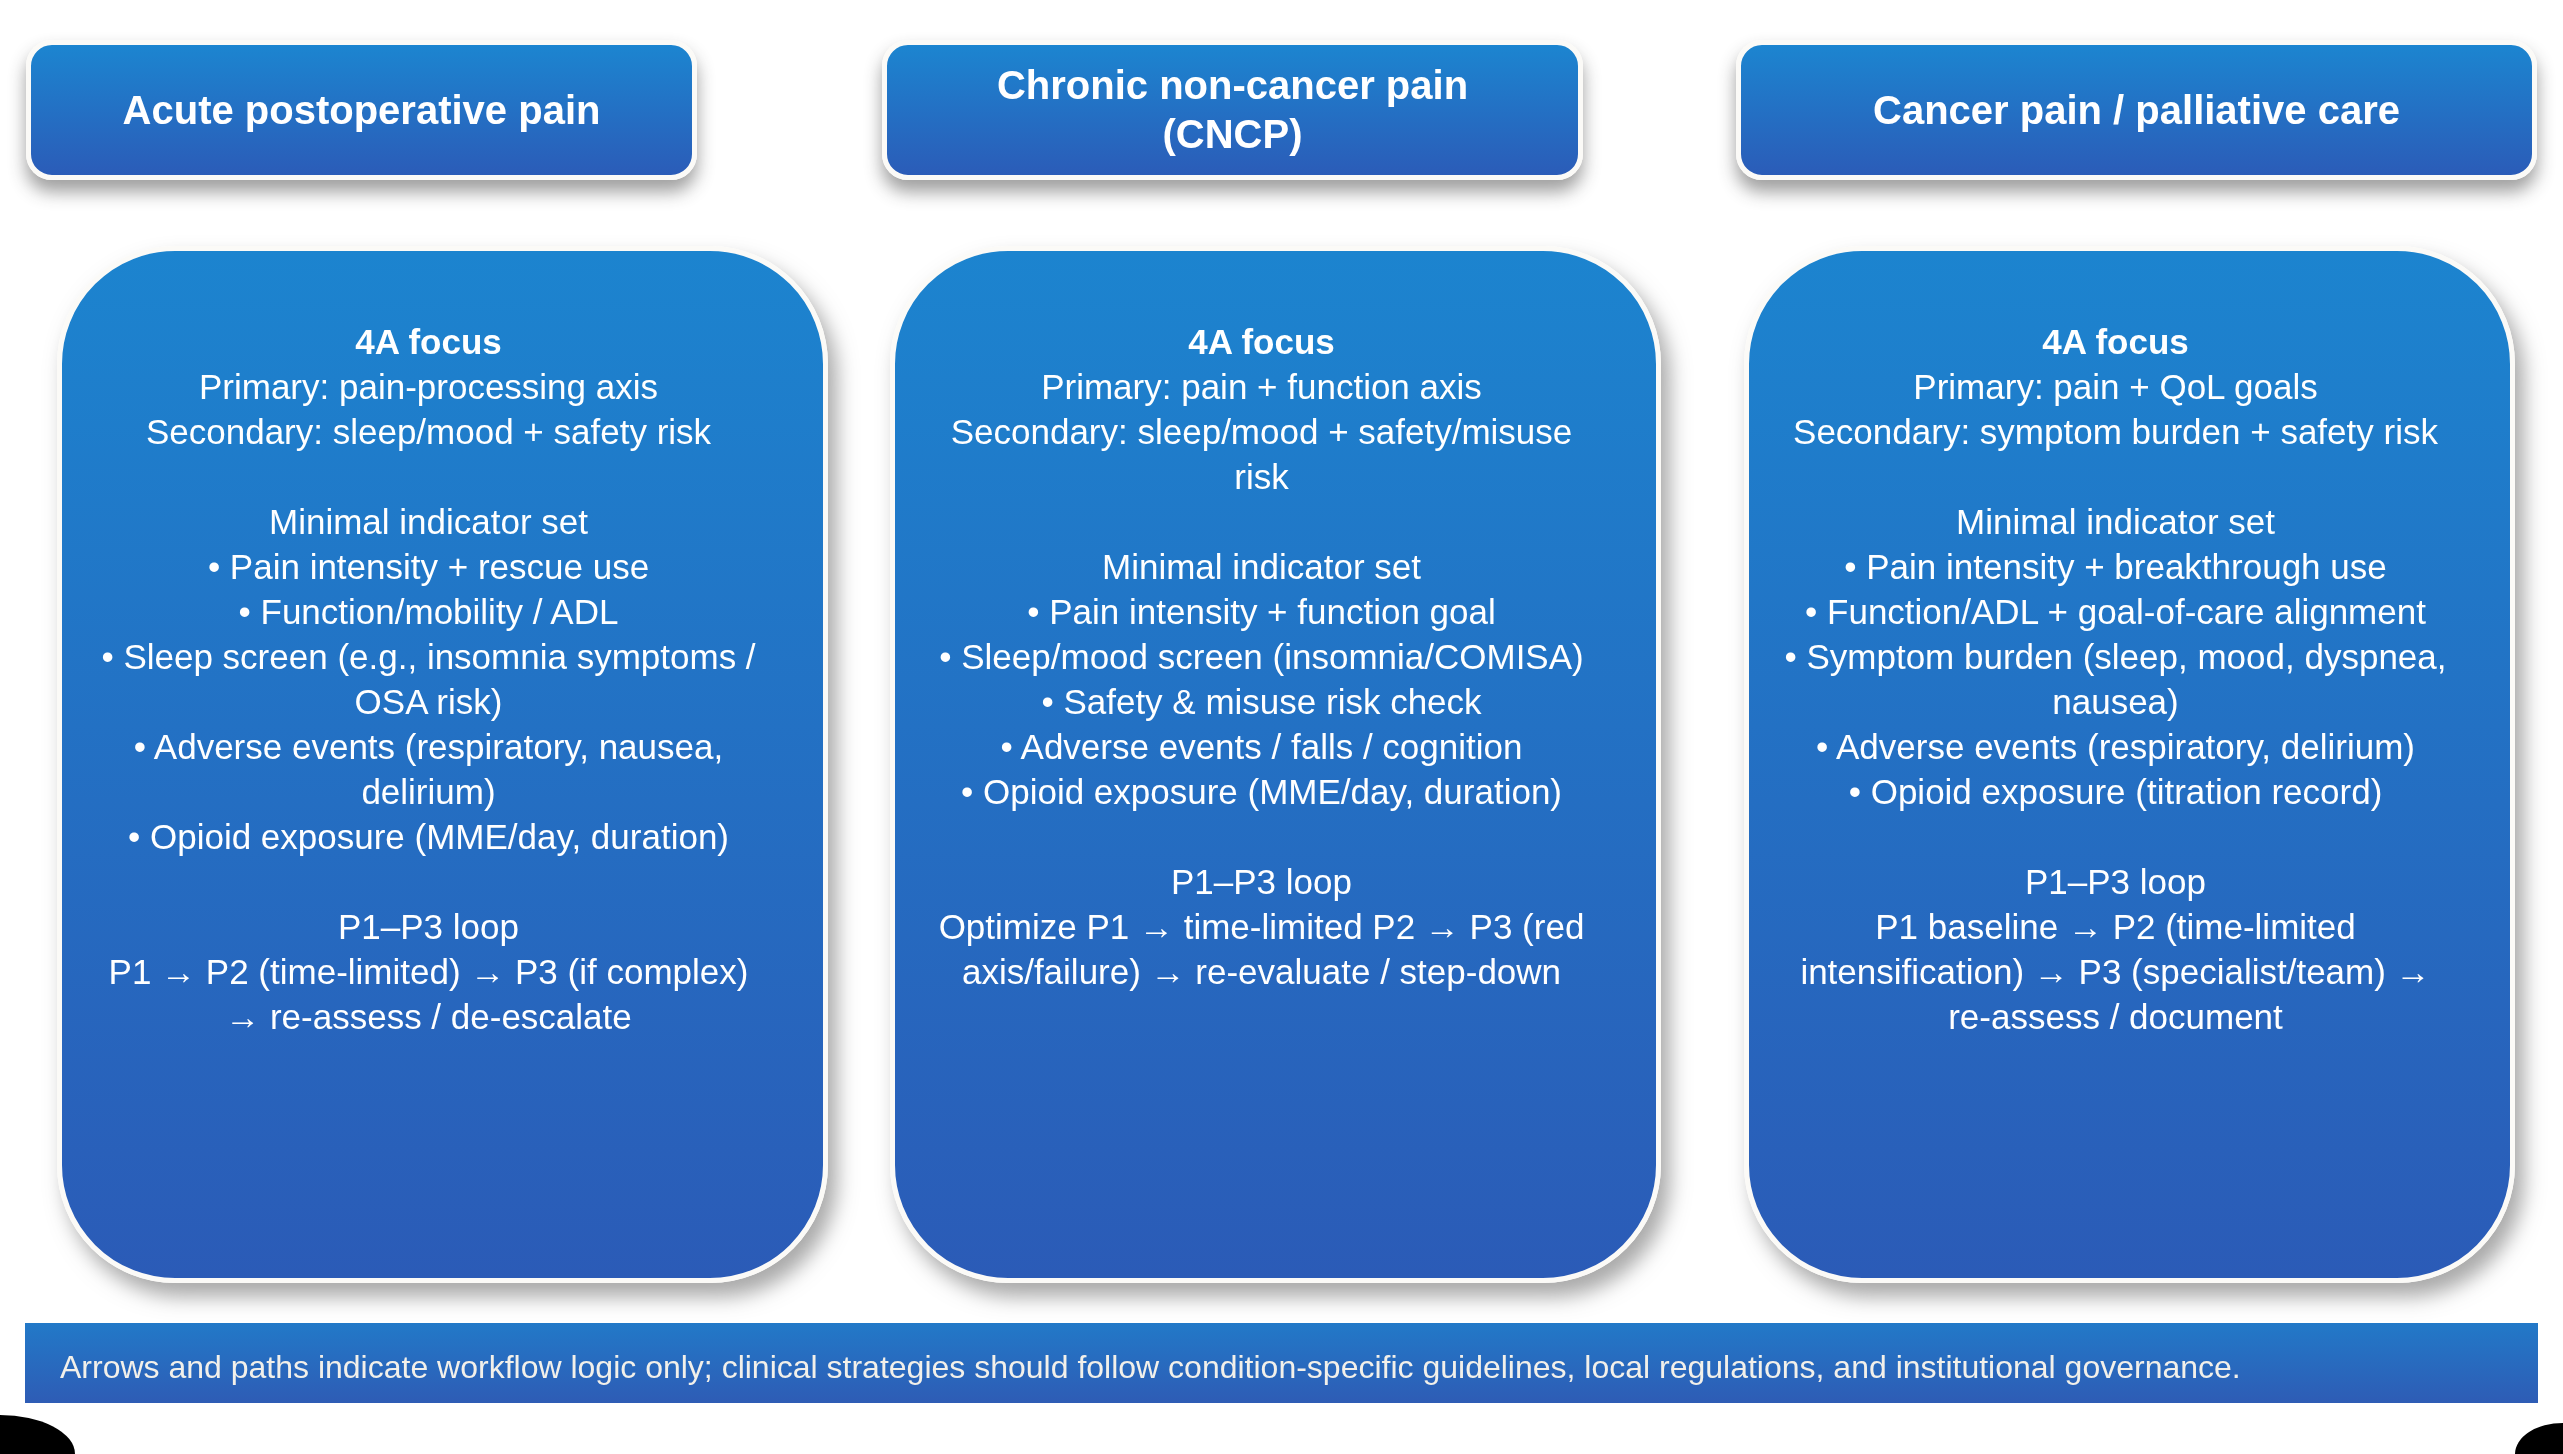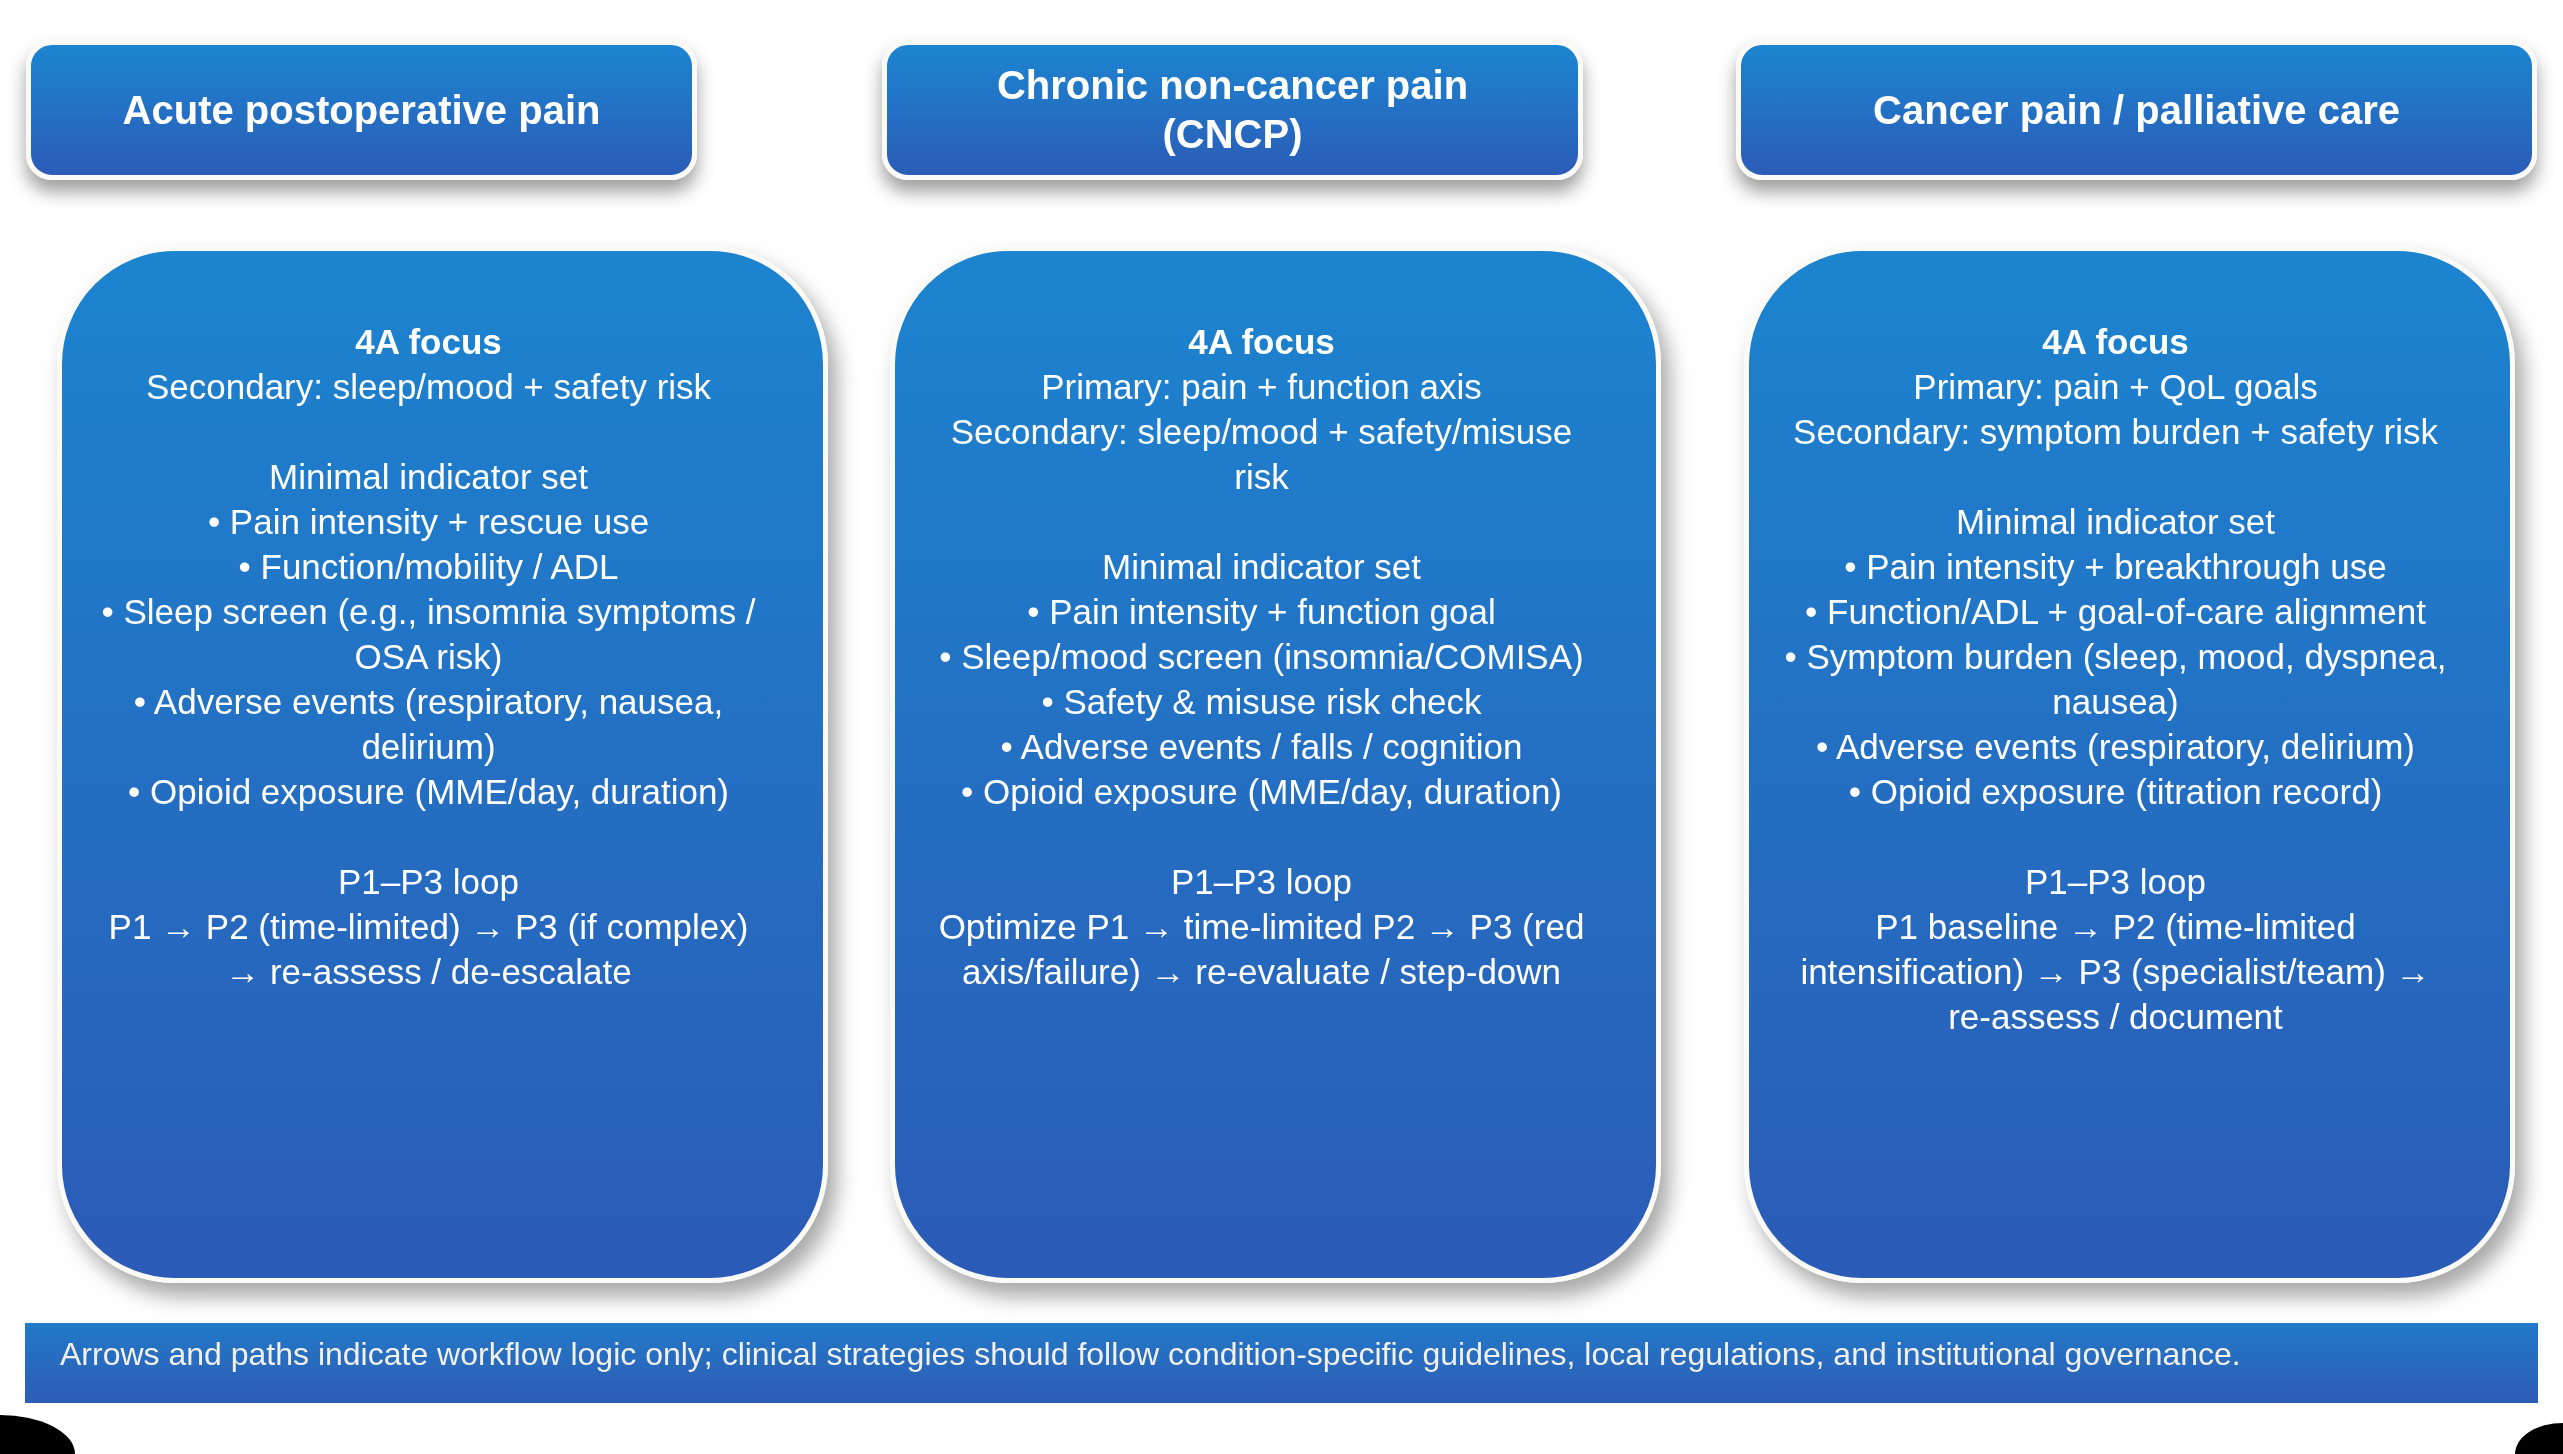--- a/index.html
+++ b/index.html
@@ -37,21 +37,21 @@
   #card-2{left:890px;width:771px;}
   #card-3{left:1744px;width:771px;}
 
   .line{min-height:45px;}
   .bold{font-weight:bold;}
   .gap{margin-top:45px;}
 
   
   .footer-bar{
     position:absolute;left:25px;top:1323px;width:2513px;height:80px;
-    box-sizing:border-box;padding:13px 25px 0 35px;
+    box-sizing:border-box;padding:26px 25px 0 35px;
     background:linear-gradient(180deg,#2279c8 0%,#2e5cb5 100%);
     color:#f2f0ea;font-size:32px;line-height:37px;white-space:nowrap;
   }
 
   
   .corner-bl{
     position:absolute;left:0;bottom:0;width:75px;height:39px;
     background:#000;border-top-right-radius:75px 39px;
   }
   .corner-br{
@@ -62,20 +62,21 @@
 </head>
 <body>
 
 <div class="pill" id="pill-1">Acute postoperative pain</div>
 <div class="pill" id="pill-2">Chronic non-cancer pain
 (CNCP)</div>
 <div class="pill" id="pill-3">Cancer pain / palliative care</div>
 
 <div class="card" id="card-1">
   <div class="line bold">4A focus</div>
+  <div class="line">Primary: pain-processing axis</div>
   <div class="line">Secondary: sleep/mood + safety risk</div>
   <div class="line gap">Minimal indicator set</div>
   <div class="line">• Pain intensity + rescue use</div>
   <div class="line">• Function/mobility / ADL</div>
   <div class="line">• Sleep screen (e.g., insomnia symptoms / OSA risk)</div>
   <div class="line">• Adverse events (respiratory, nausea, delirium)</div>
   <div class="line">• Opioid exposure (MME/day, duration)</div>
   <div class="line gap">P1–P3 loop</div>
   <div class="line">P1 → P2 (time-limited) → P3 (if complex) → re-assess / de-escalate</div>
 </div>

